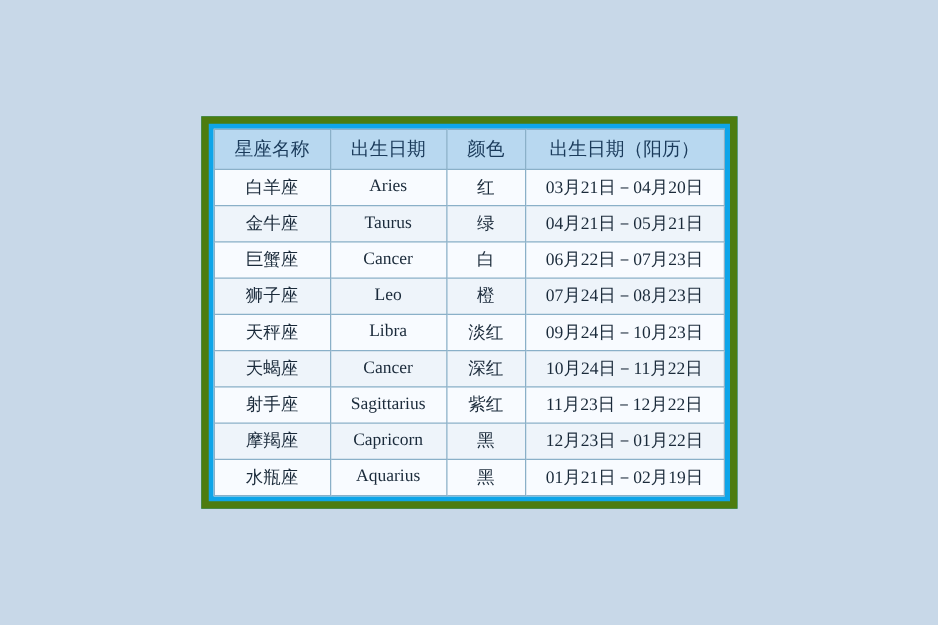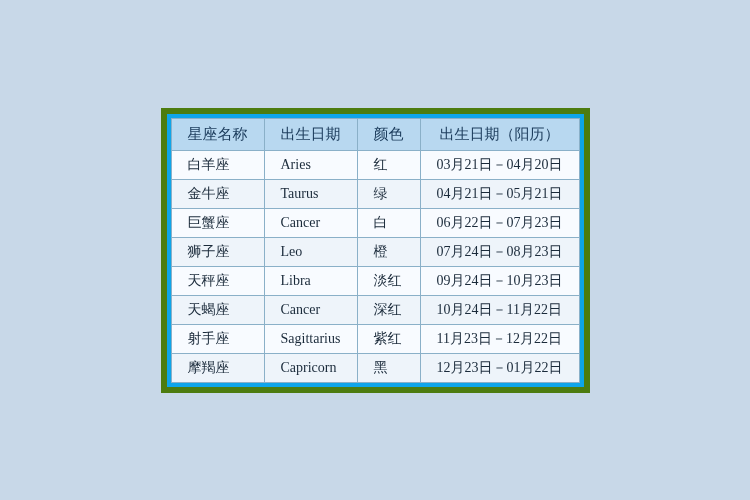--- a/index.html
+++ b/index.html
@@ -35,21 +35,21 @@
       padding: 6px 16px;
       text-align: center;
       font-size: 15px;
       font-weight: normal;
       color: #1a3a5a;
     }
 
     td {
       border: 1px solid #8ab0c8;
       padding: 5px 16px;
-      text-align: left;
+      text-align: center;
       font-size: 14px;
       color: #1a2a3a;
       background-color: #f8fbff;
     }
 
     tr:nth-child(even) td {
       background-color: #eef4fa;
     }
   </style>
 </head>
@@ -107,15 +107,21 @@
           <td>Sagittarius</td>
           <td>紫红</td>
           <td>11月23日－12月22日</td>
         </tr>
         <tr>
           <td>摩羯座</td>
           <td>Capricorn</td>
           <td>黑</td>
           <td>12月23日－01月22日</td>
         </tr>
+        <tr>
+          <td>水瓶座</td>
+          <td>Aquarius</td>
+          <td>黑</td>
+          <td>01月21日－02月19日</td>
+        </tr>
       </tbody>
   </table>
 </div>
 
 </body></html>

